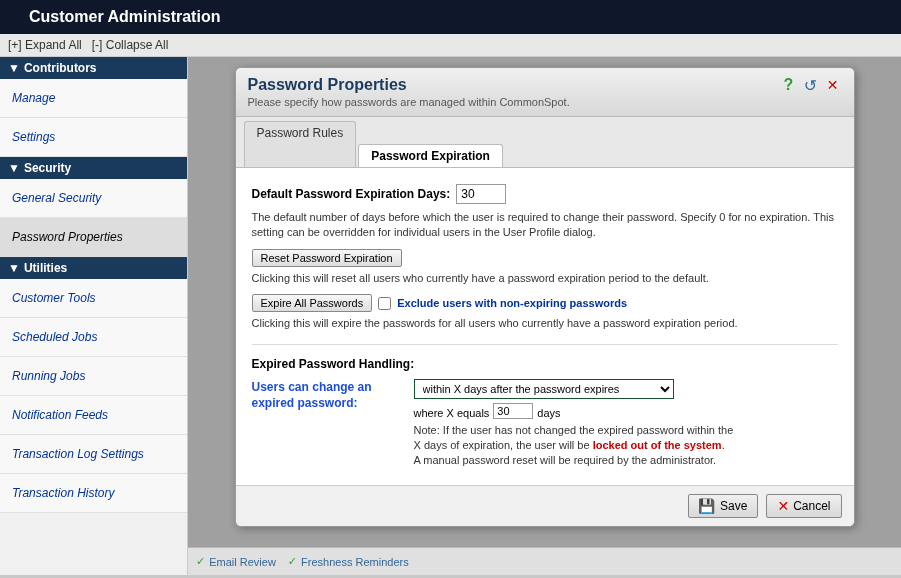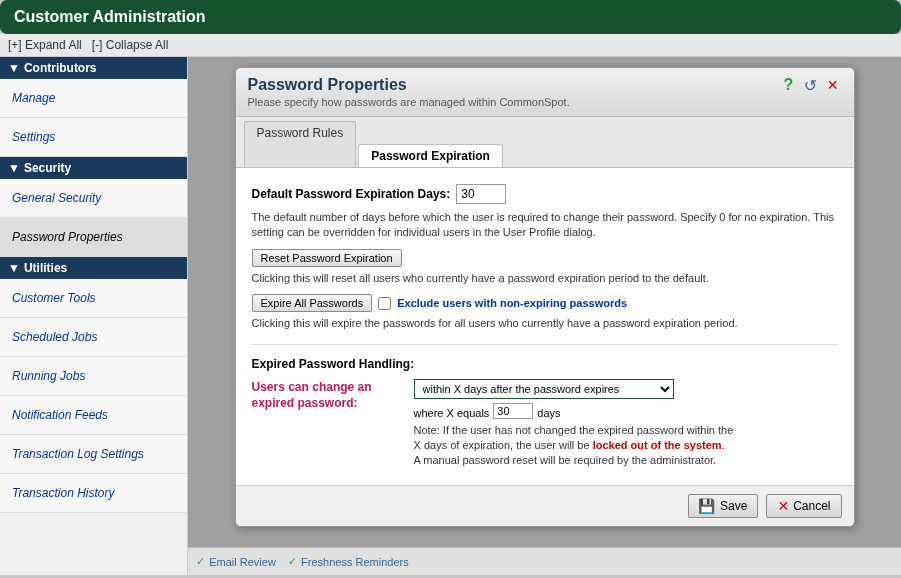--- a/index.html
+++ b/index.html
@@ -1,25 +1,24 @@
 <!DOCTYPE html>
 <html><head>
   <meta charset="utf-8">
   <style>
     * { box-sizing: border-box; margin: 0; padding: 0; }
     body { font-family: Arial, sans-serif; font-size: 12px; background: #c8c8c8; width: 901px; height: 578px; overflow: hidden; }
 
     
     #header {
-      background: #14532d;
+      background: #0f172a;
       color: white;
-      padding: 8px 14px;
+      padding: 8px 29px;
       font-size: 16px;
       font-weight: bold;
-      border-radius: 7px;
     }
 
     
     #toolbar {
       background: #e8e8e8;
       border-bottom: 1px solid #ccc;
       padding: 4px 8px;
       display: flex;
       gap: 10px;
     }
@@ -215,21 +214,21 @@
       font-size: 12px;
       margin-bottom: 8px;
     }
 
     .expired-handling-row {
       display: flex;
       align-items: flex-start;
       gap: 12px;
     }
     .expired-label {
-      color: #be185d;
+      color: #1d4ed8;
       font-weight: bold;
       font-size: 12px;
       width: 150px;
       flex-shrink: 0;
       line-height: 1.4;
     }
     .expired-controls {}
     .expired-select {
       border: 1px solid #14532d;
       padding: 2px 4px;

